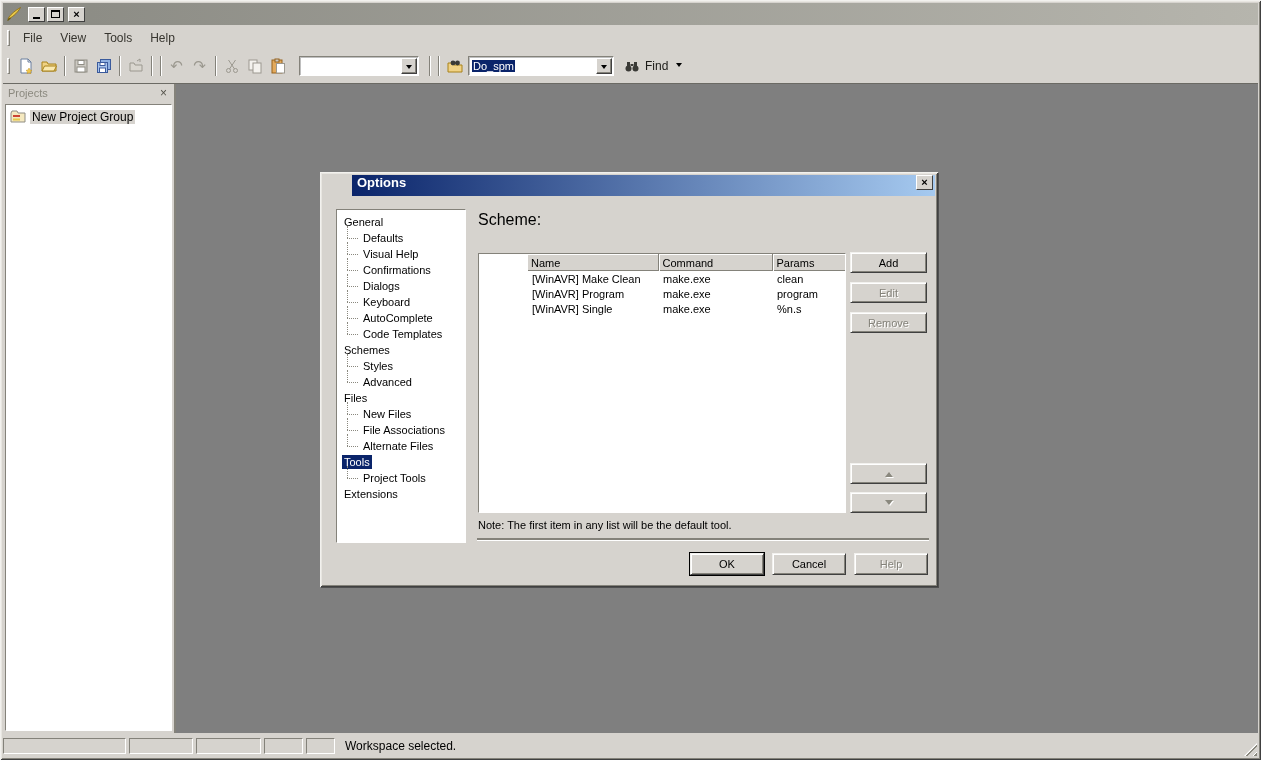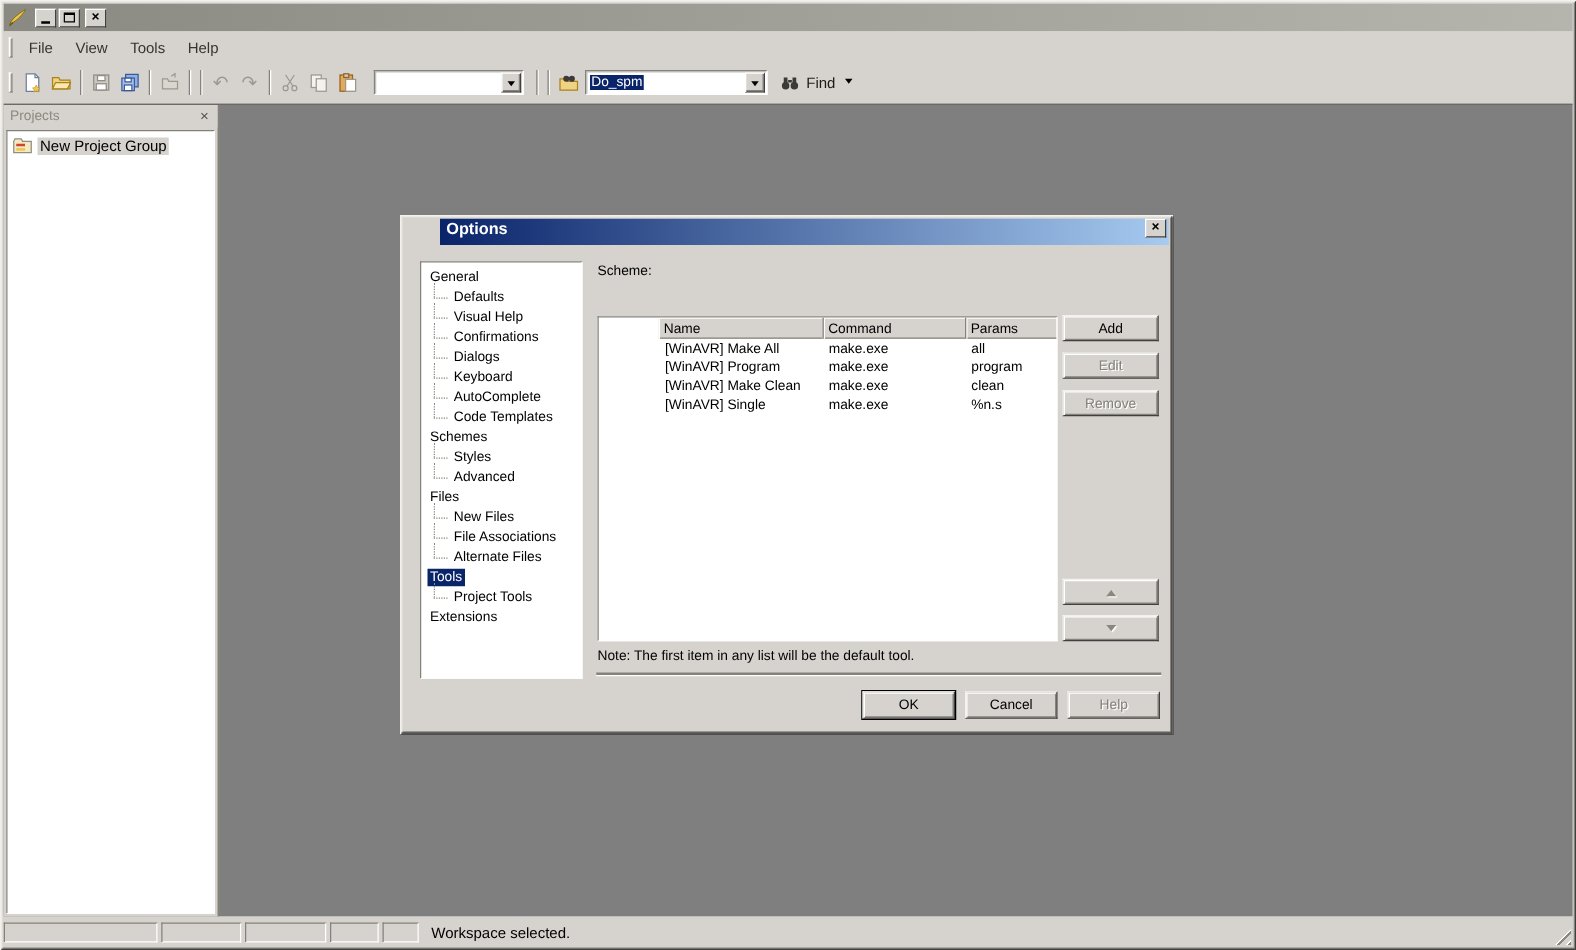--- a/index.html
+++ b/index.html
@@ -134,21 +134,21 @@
   .tree-item.child::before {
     content:""; position:absolute; left:10px; top:8px; width:11px;
     border-top:1px dotted #8a887e;
   }
   .tree-item.child::after {
     content:""; position:absolute; left:10px; top:-4px; height:12px;
     border-left:1px dotted #8a887e;
   }
   .tree-item .tlabel { padding:1px 2px; }
   .tree-item.selected .tlabel { background:#0a246a; color:#fff; }
-  .dlg-label { position:absolute; font-size:11px; color:#000;text-align:center; }
+  .dlg-label { position:absolute; font-size:16px; color:#000;text-align:center; }
   .scheme-combo { position:absolute; left:158px; top:53px; width:212px; }
   .tool-list {
     position:absolute; left:158px; top:81px; width:368px; height:260px;
     background:#fff; border:1px solid; border-color:#84827a #fff #fff #84827a;
     overflow:hidden;
     padding-left:48px;
   }
   .tool-list table { width:100%; border-collapse:collapse; table-layout:fixed; }
   .tool-list th {
     height:17px; background:#d6d3ce; font-weight:normal; font-size:11px;
@@ -386,35 +386,29 @@
         <thead>
           <tr>
             <th>Name</th>
             <th>Command</th>
             <th>Params</th>
             <th></th>
           </tr>
         </thead>
         <tbody>
           <tr>
-            <td>[WinAVR] Make All</td>
+            <td>[WinAVR] Make Clean</td>
             <td>make.exe</td>
-            <td>all</td>
+            <td>clean</td>
               <td></td>
           </tr>
           <tr>
             <td>[WinAVR] Program</td>
             <td>make.exe</td>
             <td>program</td>
-              <td></td>
-          </tr>
-          <tr>
-            <td>[WinAVR] Make Clean</td>
-            <td>make.exe</td>
-            <td>clean</td>
               <td></td>
           </tr>
           <tr>
             <td>[WinAVR] Single</td>
             <td>make.exe</td>
             <td>%n.s</td>
               <td></td>
           </tr>
         </tbody>
       </table>

